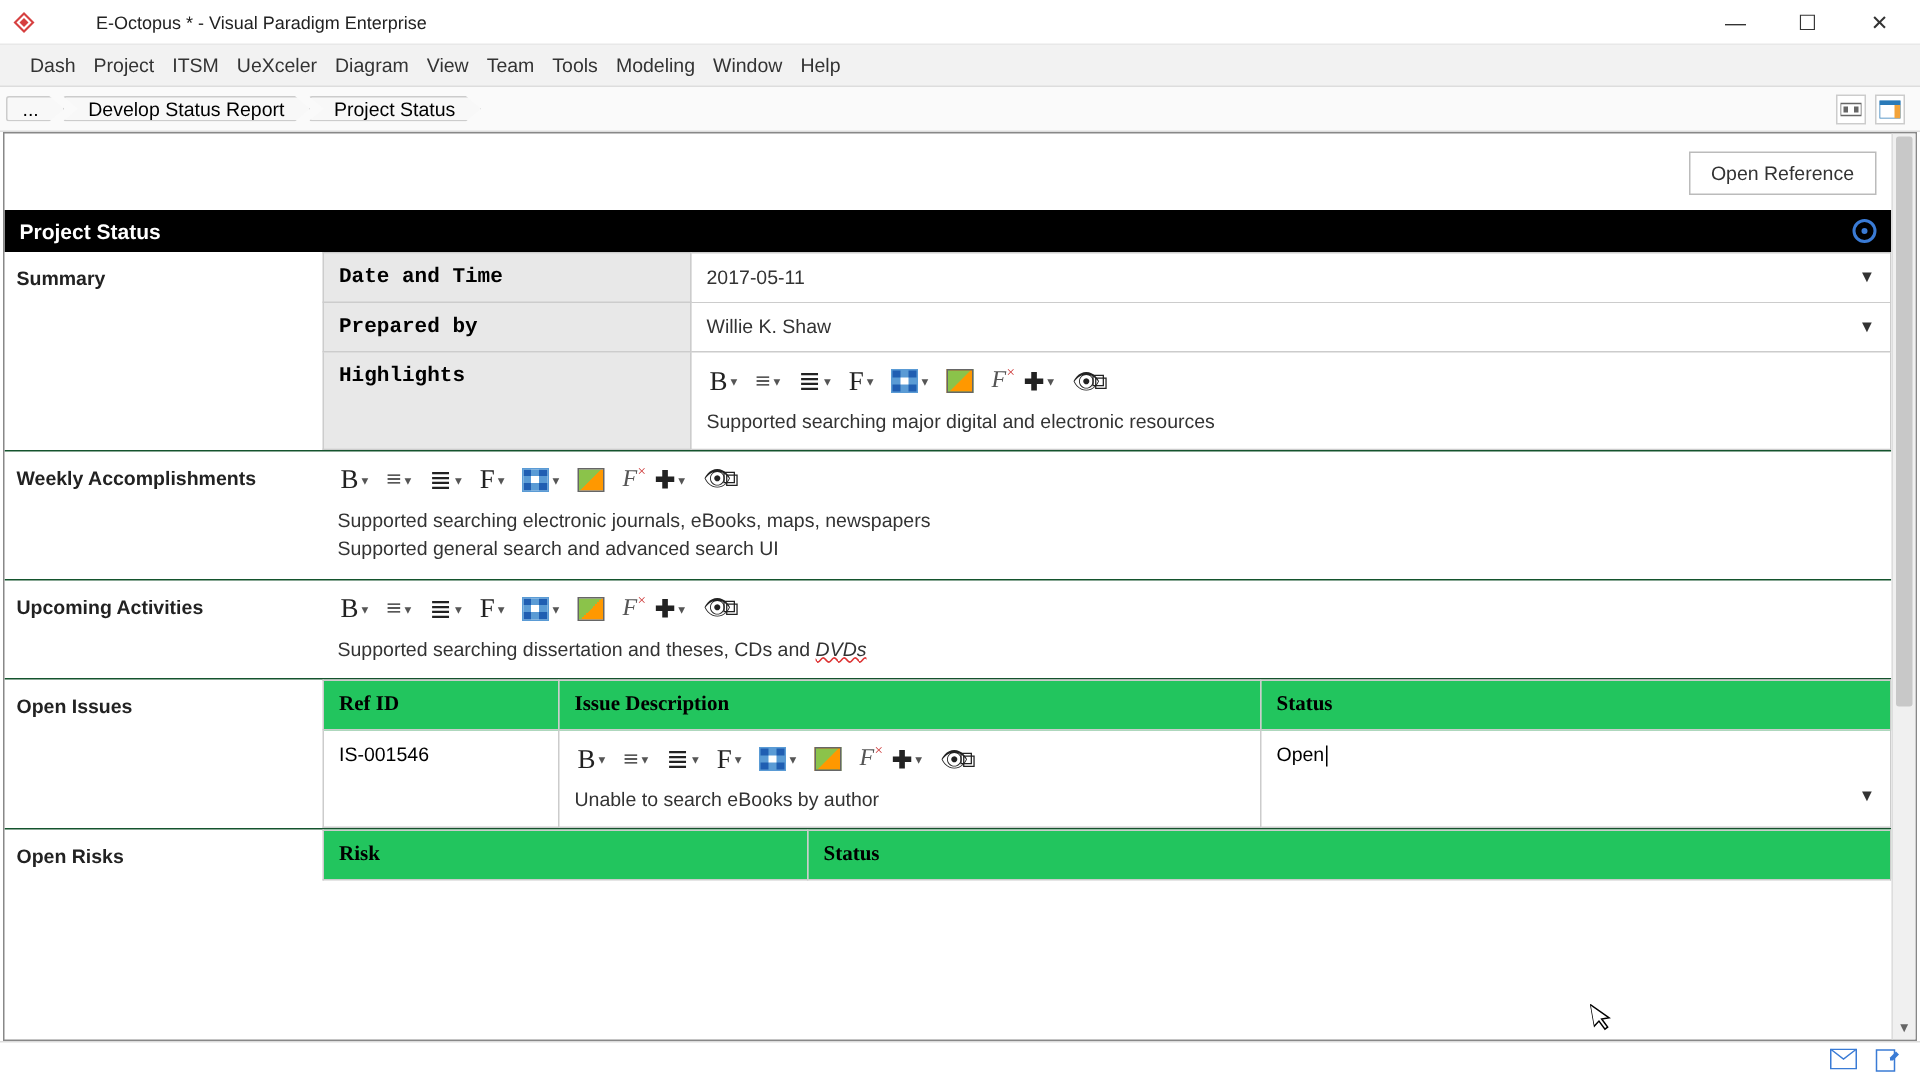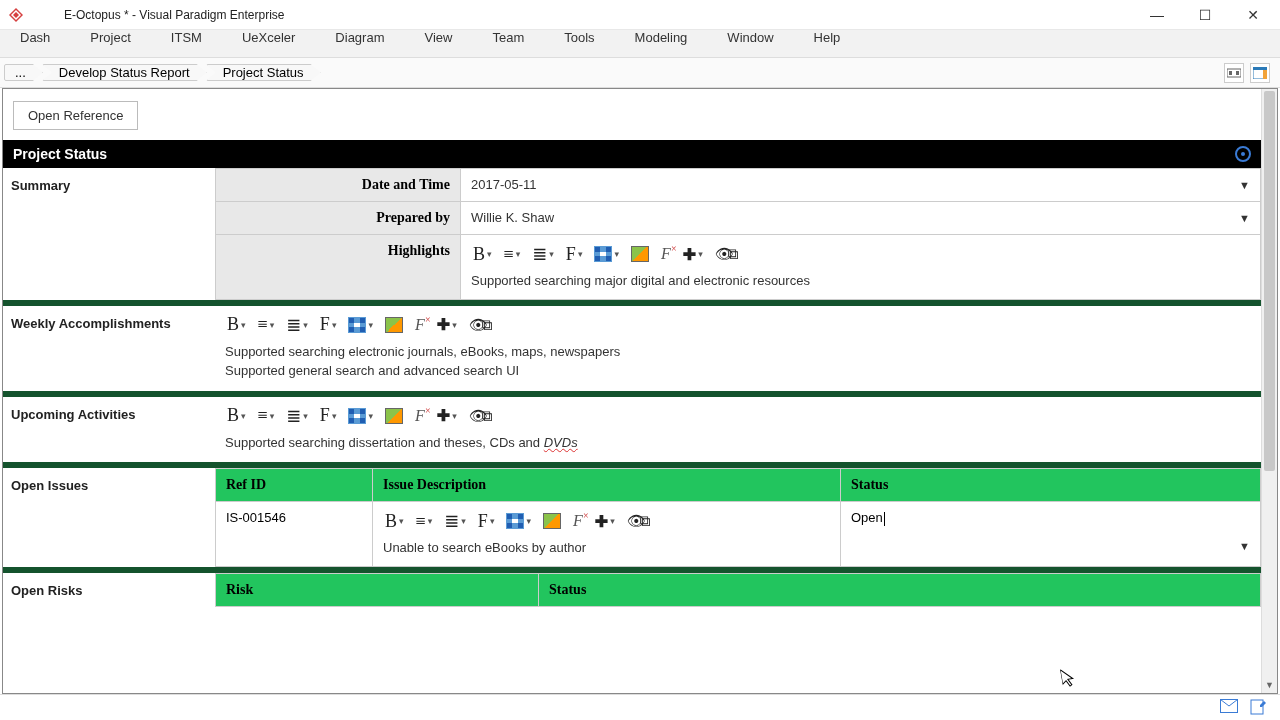--- a/index.html
+++ b/index.html
@@ -4,46 +4,46 @@
 <style>
 * { box-sizing: border-box; margin: 0; padding: 0; }
 body { font-family: "Segoe UI", Tahoma, sans-serif; font-size: 13px; background: #fff; width: 1280px; height: 720px; overflow: hidden; position: relative; }
 
 .titlebar { height: 30px; display: flex; align-items: center; padding: 0 8px; background: #fff; border-bottom: 1px solid #e8e8e8; gap: 34px; }
 .titlebar .app-icon { width: 16px; height: 16px; margin-right: 6px; display: inline-flex; align-items: center; justify-content: center; }
 .titlebar .title { color: #222; font-size: 12px; }
 .win-controls { margin-left: auto; display: flex; gap: 18px; align-items: center; padding-right: 4px; }
 .win-controls span { font-size: 14px; color: #333; width: 30px; text-align: center; }
 
-.menubar { height: 28px; display: flex; gap: 40px; padding: 0 20px; background: #f2f2f2; border-bottom: 1px solid #ddd; font-size: 13px; color: #333; }
+.menubar { height: 28px; display: flex; align-items: center; gap: 12px; padding: 0 20px; background: #f2f2f2; border-bottom: 1px solid #ddd; font-size: 13px; color: #333; }
 .menubar span { cursor: default; }
 
 .breadcrumb-bar { height: 30px; display: flex; align-items: center; padding: 0 4px; background: #fafafa; border-bottom: 1px solid #ddd; }
 .bc-item-wrap { display:flex; align-items:center; border:1px solid #ccc; border-radius:2px; margin-right:-1px; background:#f8f8f8; clip-path: polygon(0 0, calc(100% - 10px) 0, 100% 50%, calc(100% - 10px) 100%, 0 100%, 10px 50%); padding-right:16px; padding-left:16px;}
 .bc-first { clip-path: polygon(0 0, calc(100% - 10px) 0, 100% 50%, calc(100% - 10px) 100%, 0 100%); padding-left:10px;}
 .breadcrumb-right { margin-left:auto; display:flex; gap:6px; padding-right:6px; }
 .bc-icon { width:20px; height:20px; display:inline-flex; align-items:center; justify-content:center; border:1px solid #ccc; background:#fff;}
 
 .content { position: relative; height: calc(720px - 30px - 28px - 30px - 26px); overflow: hidden; border: 1px solid #888; margin: 0 2px; }
 .scroll-area { position:absolute; top:0; left:0; right:16px; bottom:0; overflow:hidden; }
 
-.open-ref-row { display:flex; padding:12px 10px 10px 10px; }
+.open-ref-row { display:flex; justify-content:flex-end; padding:12px 10px 10px 10px; }
 .open-ref-btn { border:1px solid #bbb; background:#fff; padding:6px 14px; font-size:13px; color:#333; }
 
 .black-bar { background:#000; color:#fff; font-weight:bold; padding:6px 10px; display:flex; align-items:center; font-size:14px;}
 .black-bar .target-icon { margin-left:auto; width:16px;height:16px; border:2px solid #3a7bd5; border-radius:50%; position:relative;}
 .black-bar .target-icon::after{content:"";position:absolute;width:4px;height:4px;background:#3a7bd5;border-radius:50%;top:4px;left:4px;}
 
-.section-row { display:flex; border-bottom:6px solid #14532d; }
+.section-row { display:flex; border-bottom:1px solid #14532d; }
 .section-label { width:212px; min-width:212px; padding:10px 8px; font-weight:bold; font-size:13px; color:#222; }
 .section-body { flex:1; }
 
 .sub-table { width:100%; border-collapse:collapse; }
 .sub-table td { border:1px solid #ccc; padding:8px 10px; vertical-align:top; }
-.sub-table .label-cell { background:#e8e8e8; font-weight:bold; width:245px; font-family: Liberation Serif, serif; font-size:14px;text-align:right;}
+.sub-table .label-cell { background:#e8e8e8; font-weight:bold; width:245px; font-family: Liberation Mono, monospace; font-size:14px;}
 .sub-table .value-cell { background:#fff; font-size:13px; color:#333; position:relative;}
 .dropdown-arrow { position:absolute; right:10px; top:50%; transform:translateY(-50%); font-size:11px; color:#333; }
 
 .rte-toolbar { display:flex; gap:8px; align-items:center; margin-bottom:6px; flex-wrap:wrap;}
 .rte-btn { display:inline-flex; align-items:center; gap:2px; font-family: Georgia, serif; font-size:18px; color:#222; padding:0 2px;}
 .rte-btn .caret { font-size:9px; color:#555; }
 .rte-icon { width:18px; height:16px; display:inline-block; }
 .icon-lines::before { content:"≡"; font-size:18px; }
 .icon-lines2::before { content:"≣"; font-size:18px; }
 .icon-table { background: linear-gradient(to right,#5a9bd5 33%,#fff 33% 66%,#5a9bd5 66%),linear-gradient(#5a9bd5 33%,#fff 33% 66%,#5a9bd5 66%); background-blend-mode:multiply; border:1px solid #5a9bd5;}

